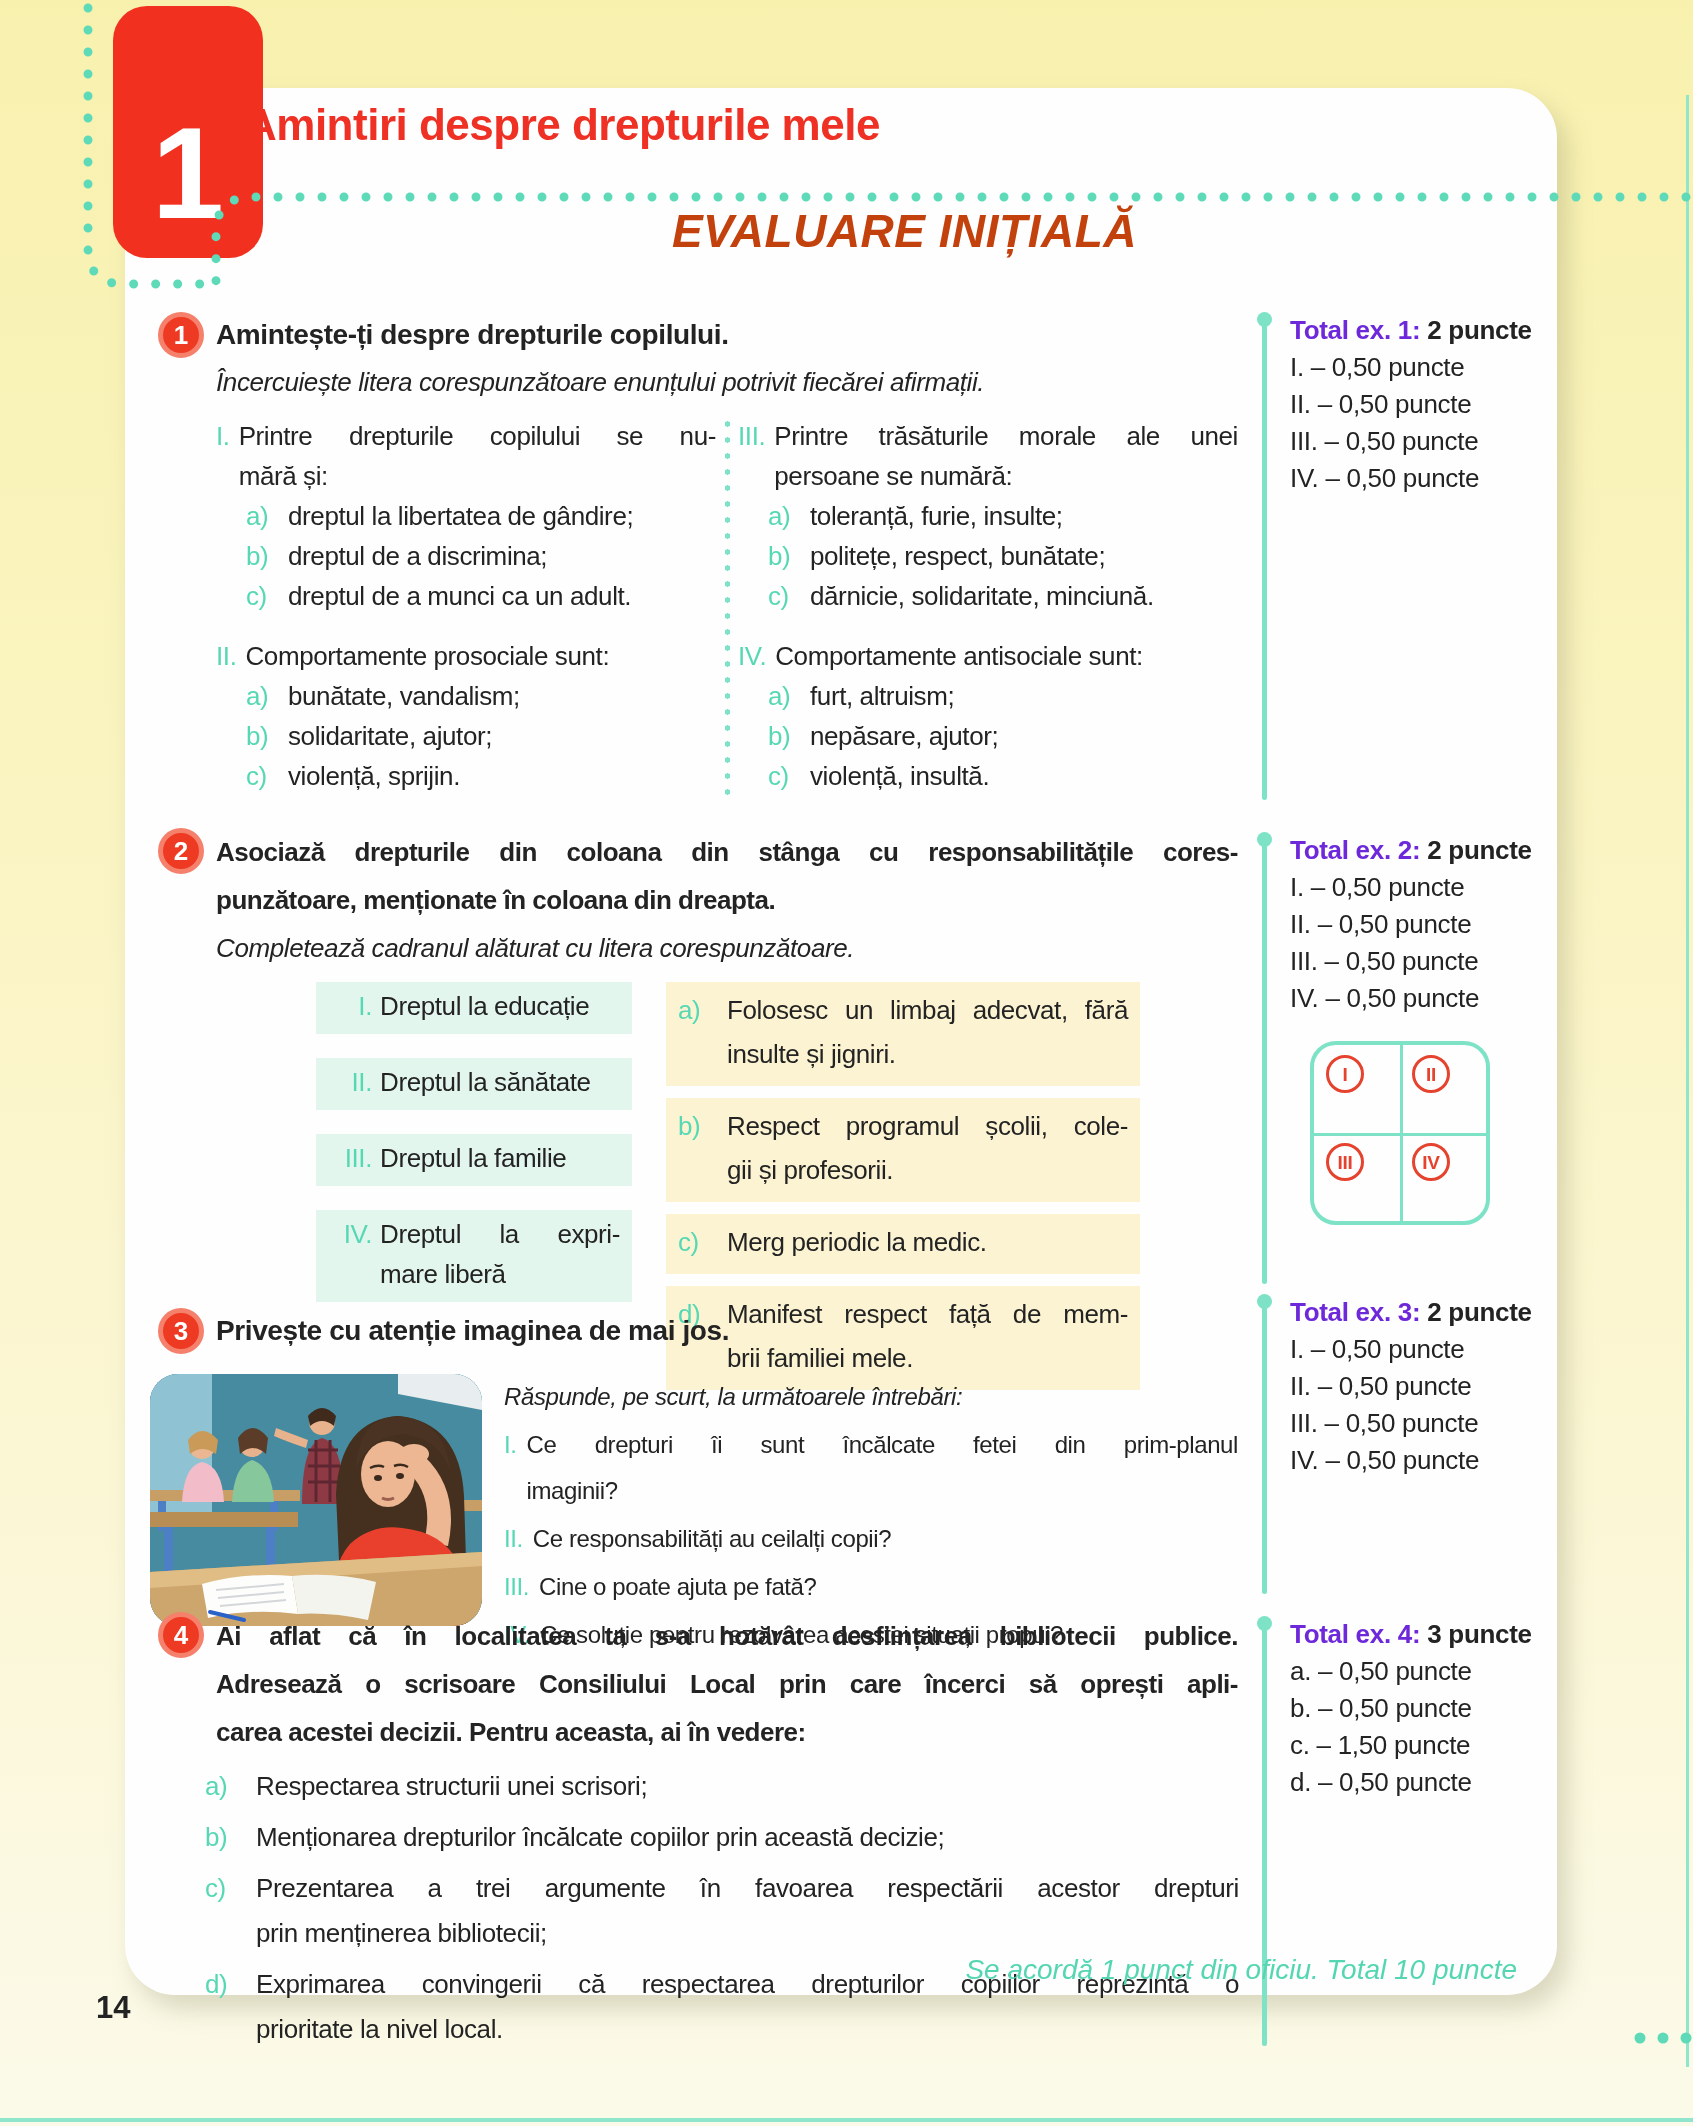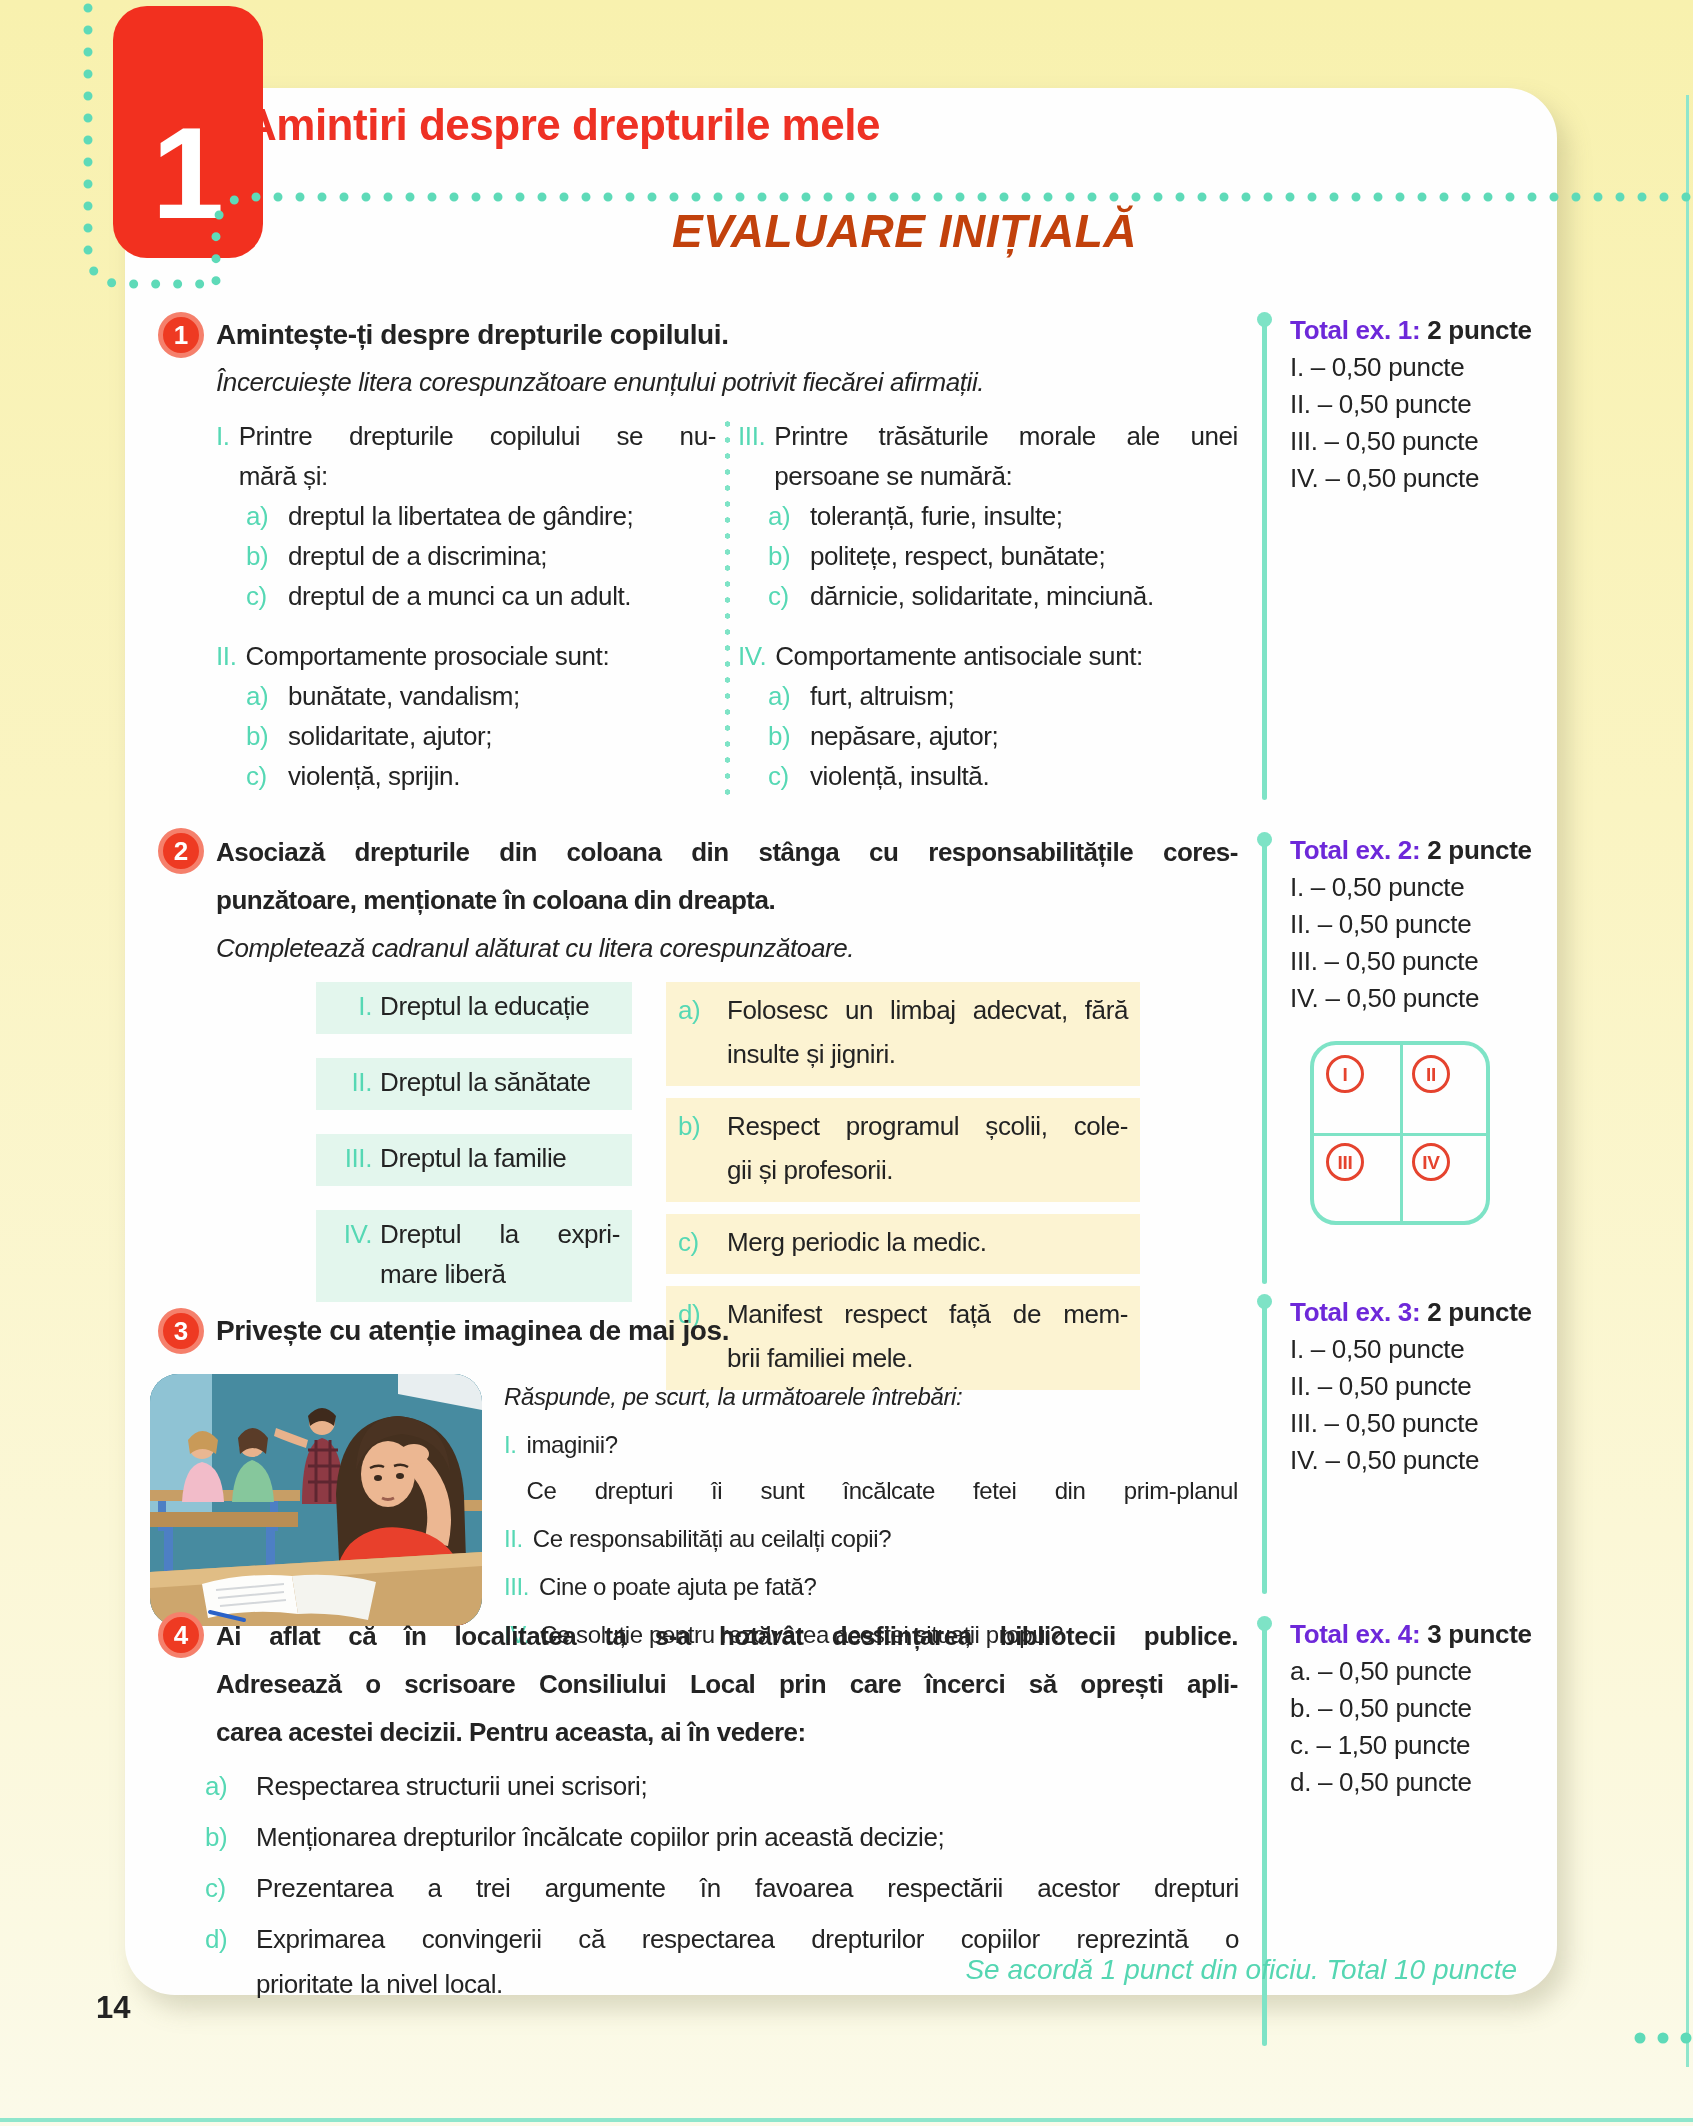--- a/index.html
+++ b/index.html
@@ -358,22 +358,22 @@
             <path d="M66 216 L134 210 M68 224 L134 218 M70 232 L136 226" stroke="#d4d7da" stroke-width="2" fill="none"></path>
             <path d="M60 238 L94 246" stroke="#2a62c8" stroke-width="4" stroke-linecap="round"></path>
           </svg>
         </div>
         <div class="ex3-right">
           <div class="ex3-instr">Răspunde, pe scurt, la următoarele întrebări:</div>
           <div id="questions">
               <div class="mrow q">
                 <span class="mark">I.</span>
                 <div class="mtext">
+                  <div class="ln stretch">Ce drepturi îi sunt încălcate fetei din prim-planul</div>
                   <div class="ln">imaginii?</div>
-                  <div class="ln stretch">Ce drepturi îi sunt încălcate fetei din prim-planul</div>
                 </div>
               </div>
               <div class="mrow q">
                 <span class="mark">II.</span>
                 <div class="mtext">
                   <div class="ln">Ce responsabilități au ceilalți copii?</div>
                 </div>
               </div>
               <div class="mrow q">
                 <span class="mark">III.</span>
@@ -411,20 +411,21 @@
           <div class="mrow opt4">
             <span class="mark">b)</span>
             <div class="mtext">
               <div class="ln">Menționarea drepturilor încălcate copiilor prin această decizie;</div>
             </div>
           </div>
           <div class="mrow opt4">
             <span class="mark">c)</span>
             <div class="mtext">
               <div class="ln stretch">Prezentarea a trei argumente în favoarea respectării acestor drepturi</div>
+              <div class="ln">prin menținerea bibliotecii;</div>
             </div>
           </div>
           <div class="mrow opt4">
             <span class="mark">d)</span>
             <div class="mtext">
               <div class="ln stretch">Exprimarea convingerii că respectarea drepturilor copiilor reprezintă o</div>
               <div class="ln">prioritate la nivel local.</div>
             </div>
           </div>
         </div>

